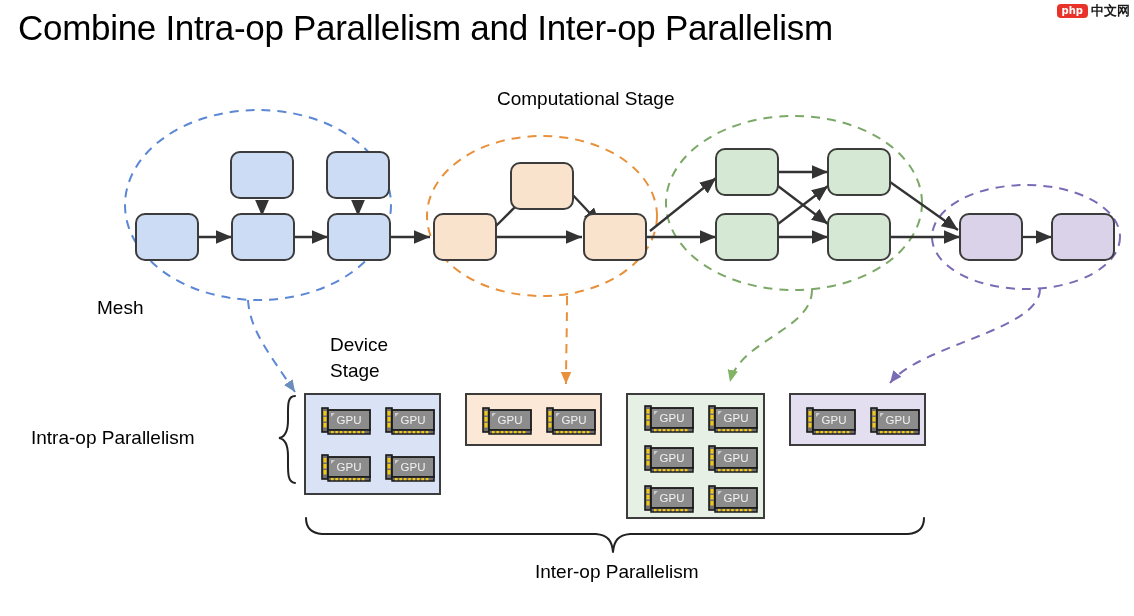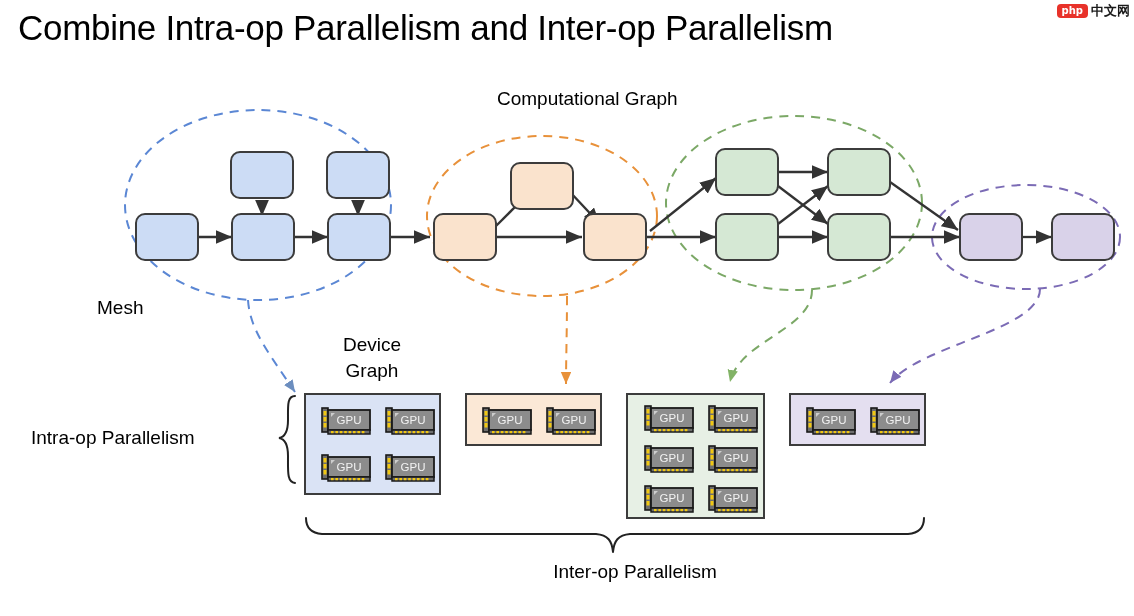--- a/index.html
+++ b/index.html
@@ -3,21 +3,21 @@
 <meta charset="utf-8">
 <style>
   html,body{margin:0;padding:0;background:#ffffff;}
   body{width:1134px;height:616px;position:relative;overflow:hidden;
        font-family:"Liberation Sans","DejaVu Sans",sans-serif;color:#000;}
   #root{position:absolute;left:0;top:0;width:1134px;height:616px;}
   svg.layer{position:absolute;left:0;top:0;width:1134px;height:616px;}
   .title{position:absolute;left:18px;top:8px;font-size:35px;letter-spacing:-0.3px;
          white-space:nowrap;font-weight:400;}
   .lbl{position:absolute;font-size:19px;white-space:nowrap;}
-  .lbl.c{text-align:center;}
+  .lbl.c{}
   .wm{position:absolute;right:4px;top:2px;display:flex;align-items:center;gap:3px;}
   .wm .php{background:#e8322a;color:#fff;font-size:10px;line-height:12px;
            padding:1px 5px;border-radius:4px;font-weight:bold;
            font-family:"DejaVu Sans",sans-serif;}
   .wm .cn{font-size:13px;color:#1a1a1a;font-weight:bold;letter-spacing:0px;
           font-family:"DejaVu Sans",sans-serif;}
 </style>
 </head>
 <body>
 
@@ -193,20 +193,20 @@
           <rect x="26.6" y="25" width="2.6" height="2.2"></rect>
             <rect x="31" y="25" width="2.6" height="2.2"></rect>
           <rect x="35.4" y="25" width="2.6" height="2.2"></rect>
             <rect x="39.8" y="25" width="2.6" height="2.2"></rect>
         </g>
         <text x="27" y="18" font-family="'Liberation Sans',sans-serif" font-size="11.5" fill="#f2f2f2" text-anchor="middle">GPU</text>
       </g>
     </defs>
   </svg>
 
-  <div class="lbl" style="left:497px;top:88px;">Computational Graph</div>
+  <div class="lbl" style="left:497px;top:88px;">Computational Stage</div>
   <div class="lbl" style="left:97px;top:297px;">Mesh</div>
   <div class="lbl c" style="left:330px;top:334px;width:84px;">Device</div>
-  <div class="lbl c" style="left:330px;top:360px;width:84px;">Graph</div>
+  <div class="lbl c" style="left:330px;top:360px;width:84px;">Stage</div>
   <div class="lbl" style="left:31px;top:427px;">Intra-op Parallelism</div>
   <div class="lbl c" style="left:535px;top:561px;width:200px;">Inter-op Parallelism</div>
 
 </div>
 
 </body></html>

